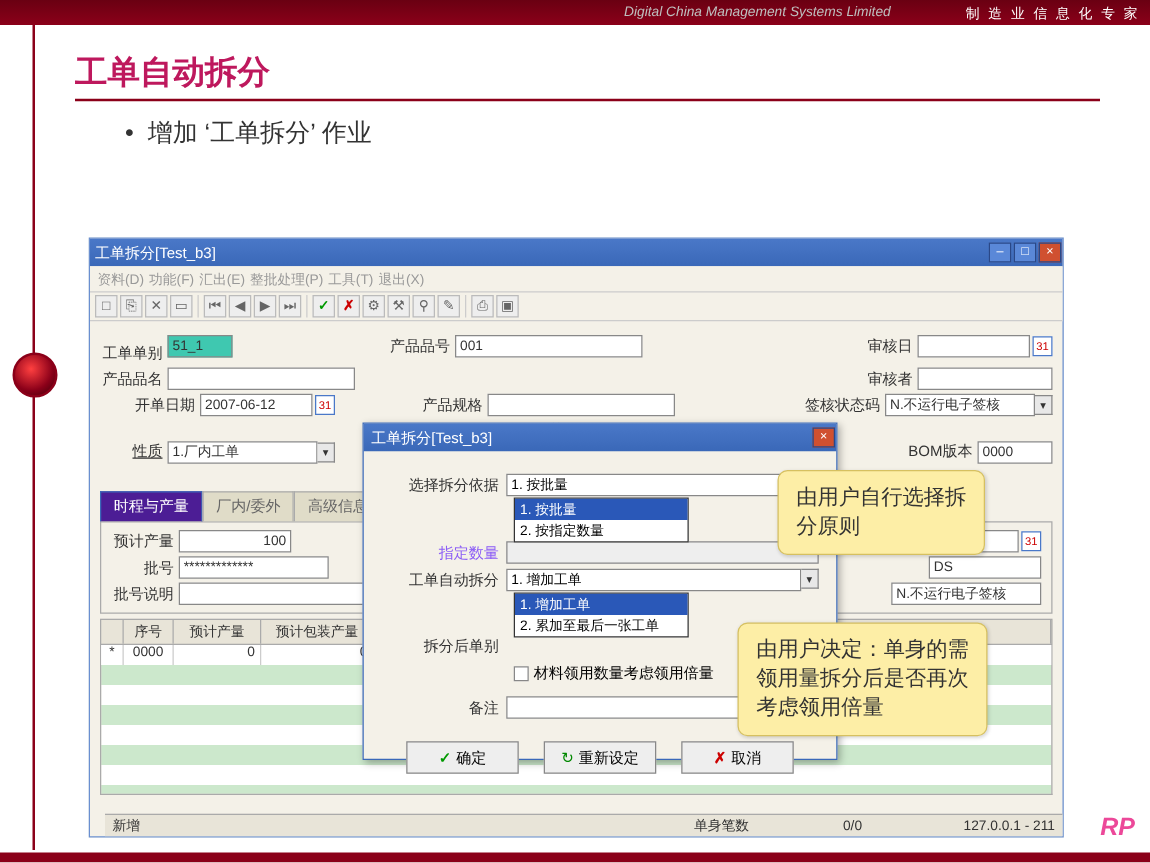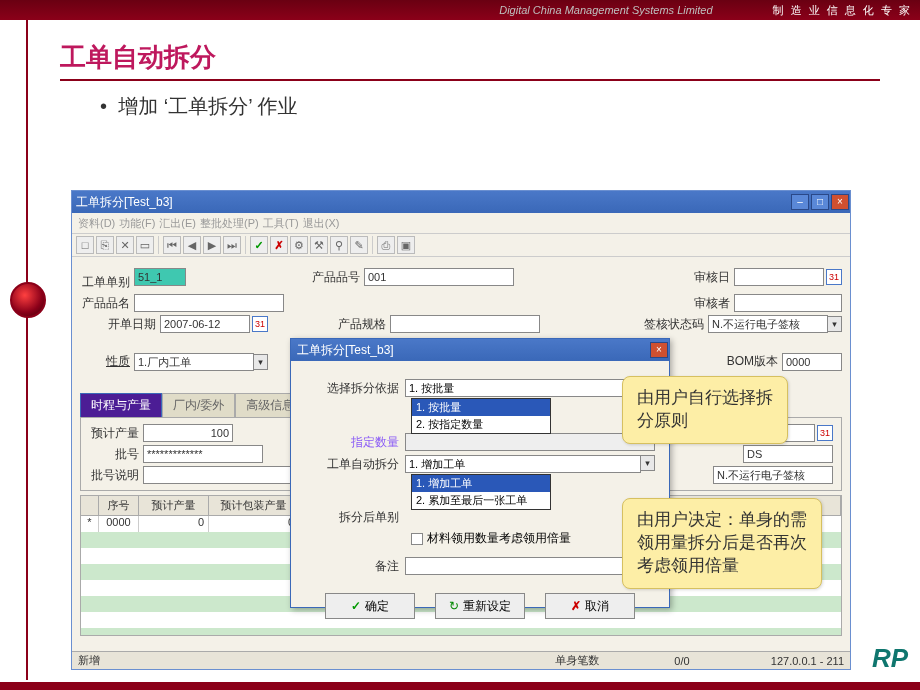--- a/index.html
+++ b/index.html
@@ -42,21 +42,21 @@
   .tab { padding: 3px 10px; font-size: 12px; background: #e0dcc8; border: 1px solid #aaa; border-bottom: none; color: #666; }
   .tab.active { background: #4c1d95; color: #fff; border-color: #3a68b8; }
   .tab-body { border: 1px solid #aaa; background: #f4f1e8; padding: 6px 8px; height: 74px; }
 
   .grid-area { margin-top: 4px; }
   .grid-head { display: flex; background: #e8e4d8; border: 1px solid #aaa; font-size: 11px; }
   .grid-head .gh { border-right: 1px solid #aaa; padding: 2px 4px; text-align: center; }
   .grid-body { border: 1px solid #aaa; border-top: none; height: 120px; background: repeating-linear-gradient(#fff, #fff 16px, #cce8cc 16px, #cce8cc 32px); position: relative; }
   .grid-row0 { display: flex; font-size: 11px; position: absolute; top: 0; left: 0; right: 0; background: #fff; height:16px;}
   .grid-row0 .gc { border-right: 1px solid #ccc; padding: 0 4px; text-align: right; }
-  .statusbar { position:absolute; bottom:0; left:0; right:0; height:18px; background:#e8e4d8; border-top:1px solid #aaa; font-size:11px; display:flex; align-items:center; padding:0 6px; color:#333;gap:36px;}
+  .statusbar { position:absolute; bottom:0; left:12px; right:0; height:18px; background:#e8e4d8; border-top:1px solid #aaa; font-size:11px; display:flex; align-items:center; padding:0 6px; color:#333;gap:36px;}
   .statusbar .sp { flex:1; }
 
   
   .modal { position: absolute; left: 290px; top: 338px; width: 380px; height: 270px; border: 1px solid #3a68b8; background: #f4f1e8; box-shadow: 2px 2px 6px rgba(0,0,0,0.3); z-index: 5; }
   .modal .mtitle { height: 22px; background: linear-gradient(#4a78c8, #3a68b8); color: #fff; font-size: 12px; display: flex; align-items: center; padding-left: 6px; }
   .modal .mtitle .spacer { flex: 1; }
   .modal .mbody { padding: 18px 14px 8px 14px; font-size: 12px; }
   .mrow { display: flex; align-items: center; margin-bottom: 4px; position: relative; }
   .mrow .mlbl { width: 100px; text-align: right; padding-right: 6px; color: #333; }
   .mrow .mlbl.dis { color: #8b5cf6; }
@@ -68,23 +68,23 @@
   .chk { width:12px; height:12px; border:1px solid #888; background:#fff; display:inline-block; margin-right:4px; vertical-align:middle;}
   .modal-btns { display:flex; justify-content:center; gap:20px; margin-top:18px;}
   .mbtn { width:90px; height:26px; border:1px solid #888; background:#eee; font-size:12px; display:flex; align-items:center; justify-content:center; gap:4px;}
   .mbtn .ok { color:#090; font-weight:bold;}
   .mbtn .re { color:#080;}
   .mbtn .ca { color:#c00; font-weight:bold;}
 
   
   .callout { position:absolute; background:#fdeea6; border:1px solid #d6c060; border-radius:8px; padding:10px 14px; font-size:17px; color:#333; box-shadow:1px 1px 3px rgba(0,0,0,0.15); z-index:6; line-height:1.35;}
   .callout1 { left:622px; top:376px; width:166px; }
-  .callout2 { left:622px; top:498px; width:200px; }
-
-  .rp-logo { position:absolute; right:12px; bottom:16px; font-size:26px; font-weight:bold; font-style:italic; color:#0f766e; z-index:2;text-align:center;}
+  .callout2 { left:590px; top:498px; width:200px; }
+
+  .rp-logo { position:absolute; right:12px; bottom:16px; font-size:20px; font-weight:bold; font-style:italic; color:#ec4899; z-index:2;text-align:center;}
   .bottom-red { position:absolute; left:0; bottom:0; width:920px; height:8px; background:#8b0019;}
 </style>
 </head>
 <body>
 
 <div class="topbar">
   <span class="dcml">Digital China Management Systems Limited</span>
   <span>制 造 业 信 息 化 专 家</span>
 </div>
 

